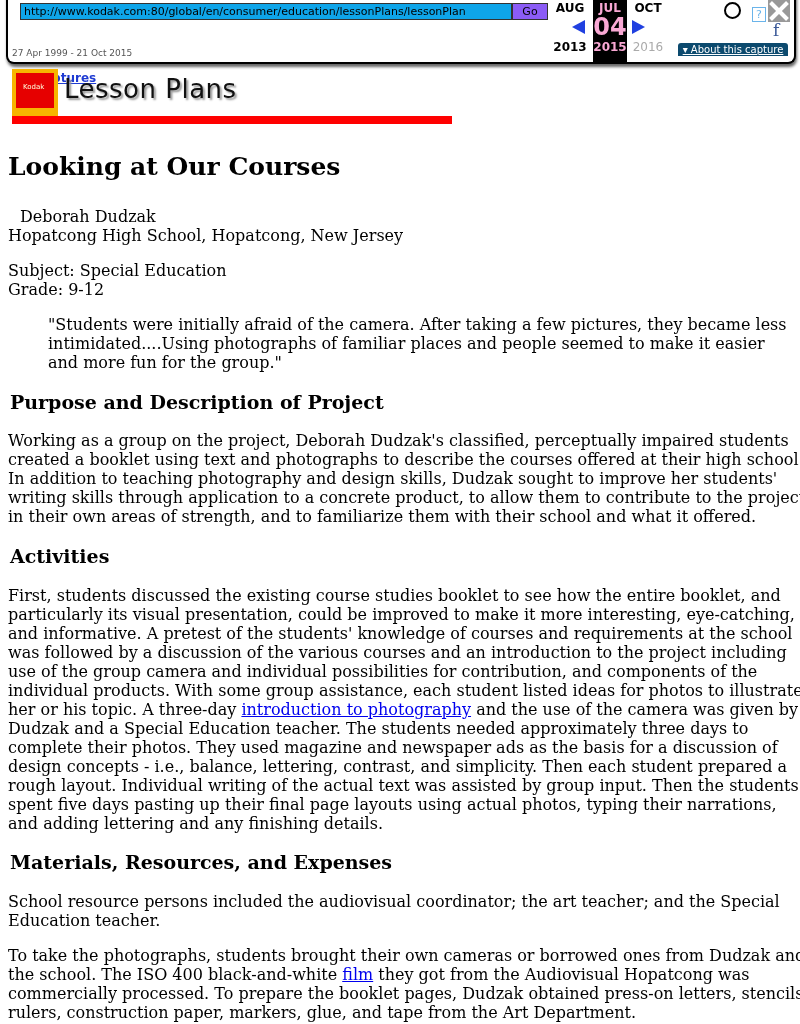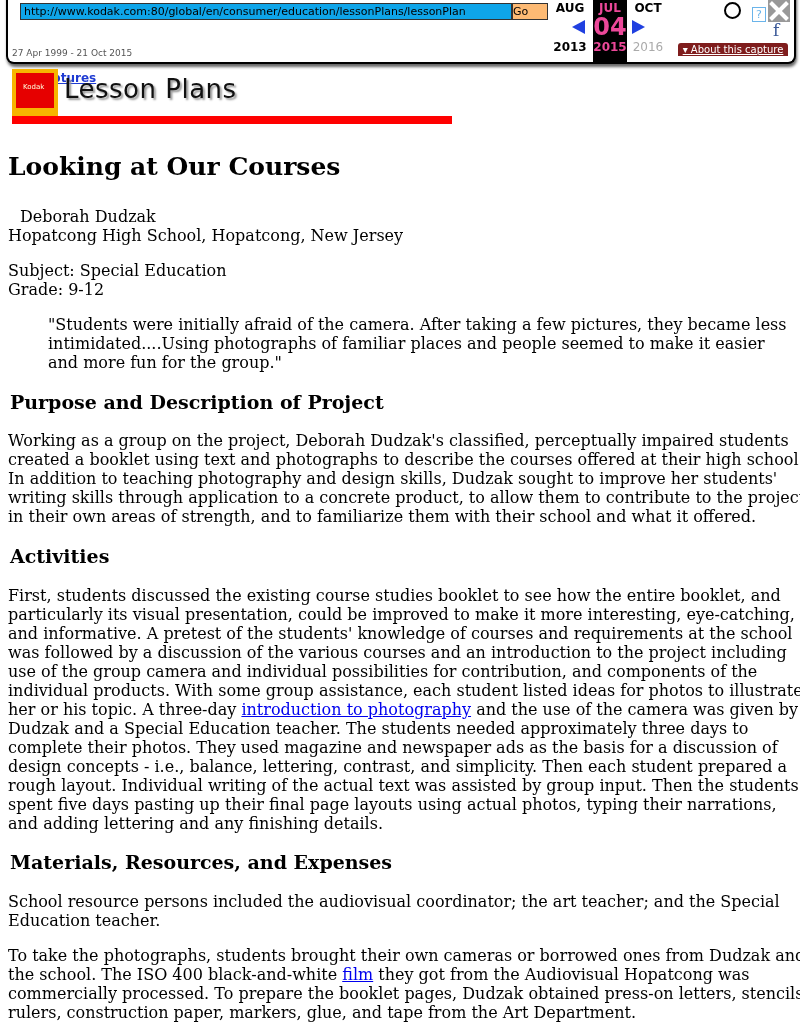--- a/index.html
+++ b/index.html
@@ -1,34 +1,34 @@
 <!DOCTYPE html>
 <html><head>
 <meta charset="utf-8">
 <style>
   html, body { margin: 0; padding: 0; background: #fff; }
   body { width: 800px; height: 1024px; overflow: hidden; position: relative; font-family: "DejaVu Serif", serif; color: #000; }
 
   
   .wb { position: absolute; left: 6px; top: -6px; width: 786px; height: 68px; background: #fff; border: 2px solid #000; border-top: none; border-radius: 0 0 8px 8px; box-shadow: 1px 3px 3px rgba(0,0,0,0.6); font-family: "DejaVu Sans", sans-serif; }
   .wb-url { position: absolute; left: 12px; top: 9px; width: 484px; height: 15px; border: 1px solid #333; font-size: 11px; line-height: 15px; padding: 0 3px; white-space: nowrap; overflow: hidden; box-sizing: content-box; font-family: "DejaVu Sans", sans-serif; background: #0ea5e9; }
-  .wb-go { position: absolute; left: 504px; top: 9px; width: 34px; height: 15px; border: 1px solid #333; font-size: 11px; line-height: 15px; background: #fdba74; }
+  .wb-go { position: absolute; left: 504px; top: 9px; width: 34px; height: 15px; border: 1px solid #333; font-size: 11px; line-height: 15px; text-align: center; background: #8b5cf6; }
   .wb-captures { position: absolute; left: 8px; top: 36px; font-size: 12px; font-weight: bold; color: #1f3bd3; text-decoration: underline; margin-top: 41px; }
   .wb-range { position: absolute; left: 4px; top: 54px; font-size: 9px; color: #555; }
   .wb-col { position: absolute; top: 6px; width: 38px; text-align: center; font-weight: bold; }
   .wb-col .m { font-size: 12px; height: 16px; line-height: 16px; }
   .wb-col .y { font-size: 12px; position: absolute; top: 40px; width: 100%; }
   .wb-aug { left: 543px; }
-  .wb-jul { left: 585px; width: 34px; top: 6px; height: 62px; background: #000; color: #ec4899; }
+  .wb-jul { left: 585px; width: 34px; top: 6px; height: 62px; background: #000; color: #f9a8d4; }
   .wb-jul .d { font-size: 24px; line-height: 24px; margin-top: -1px; }
   .wb-oct { left: 621px; }
   .wb-oct .y { color: #aaa; font-weight: normal; }
   .arrow-l { position: absolute; left: 564px; top: 26px; width: 0; height: 0; border-top: 7px solid transparent; border-bottom: 7px solid transparent; border-right: 13px solid #2040e0; }
   .arrow-r { position: absolute; left: 624px; top: 26px; width: 0; height: 0; border-top: 7px solid transparent; border-bottom: 7px solid transparent; border-left: 13px solid #2040e0; }
-  .wb-about { position: absolute; left: 670px; top: 49px; width: 110px; height: 13px; background: #7f1d1d; color: #fff; font-size: 10px; line-height: 13px; text-align: center; border-radius: 3px 3px 0 0; text-decoration: underline; }
+  .wb-about { position: absolute; left: 670px; top: 49px; width: 110px; height: 13px; background: #0c4a6e; color: #fff; font-size: 10px; line-height: 13px; text-align: center; border-radius: 3px 3px 0 0; text-decoration: underline; }
   .wb-circle { position: absolute; left: 716px; top: 8px; width: 13px; height: 13px; border: 2px solid #000; border-radius: 50%; }
   .wb-help { position: absolute; left: 744px; top: 13px; width: 12px; height: 13px; border: 1px solid #6ab4ea; color: #6ab4ea; font-size: 11px; line-height: 13px; text-align: center; }
   .wb-close { position: absolute; left: 760px; top: 6px; width: 22px; height: 22px; background: #999; }
   .wb-close::before, .wb-close::after { content: ""; position: absolute; left: 9px; top: -1px; width: 4px; height: 24px; background: #fff; }
   .wb-close::before { transform: rotate(45deg); }
   .wb-close::after { transform: rotate(-45deg); }
   .wb-fb { position: absolute; left: 765px; top: 26px; font-family: "DejaVu Serif", serif; font-size: 17px; color: #3b5998; }
 
   
   .logo { position: absolute; left: 12px; top: 69px; width: 46px; height: 48px; background: #f7b500; }

